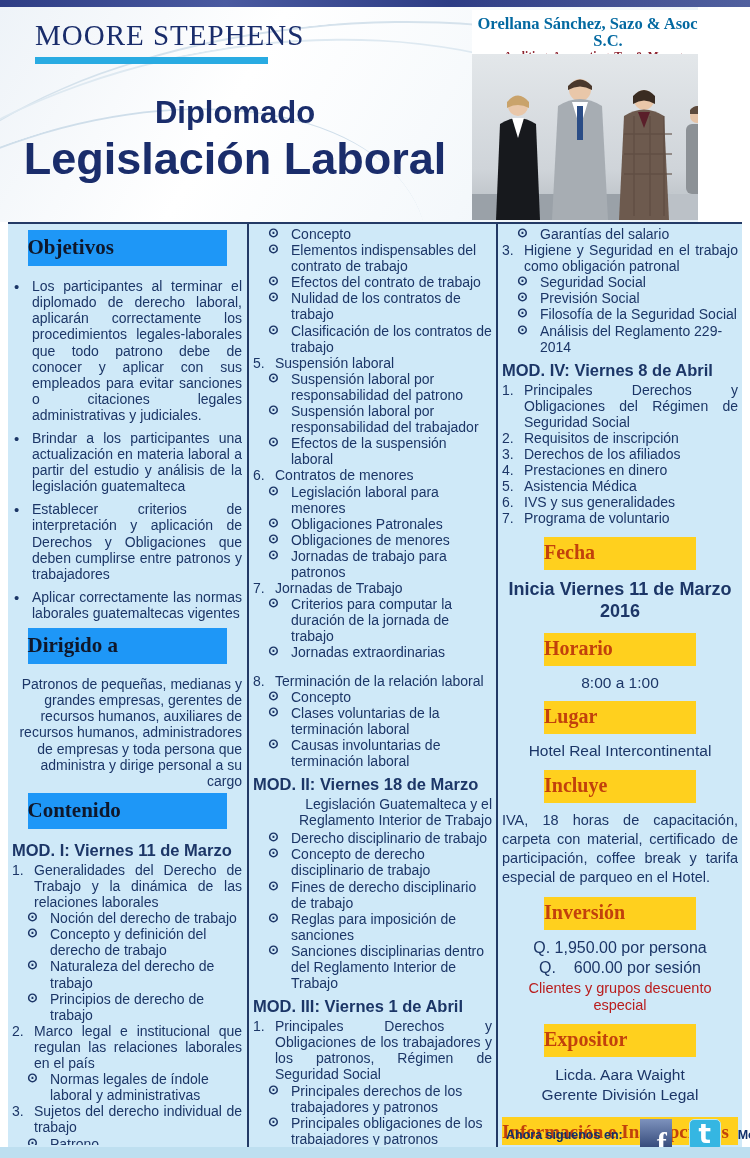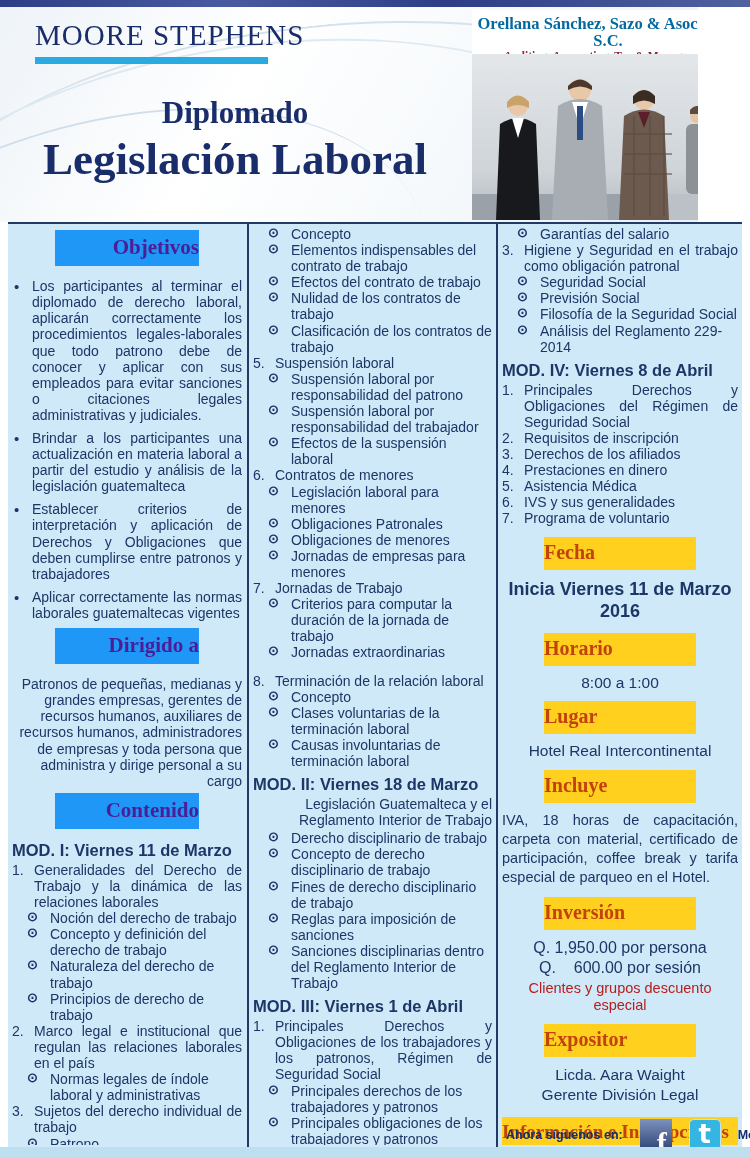--- a/index.html
+++ b/index.html
@@ -13,21 +13,21 @@
   .header{position:absolute;left:0;top:7px;width:698px;height:215px;
     background:linear-gradient(120deg,#eef3f8 0%,#ffffff 35%,#f4f8fb 70%,#e9f1f7 100%);overflow:hidden;}
   .swoosh{position:absolute;border:solid #d5e2ec;border-width:2px 0 0 0;border-radius:50%;}
   .sw1{width:900px;height:420px;left:-120px;top:18px;transform:rotate(-6deg);}
   .sw2{width:900px;height:500px;left:-200px;top:40px;transform:rotate(-10deg);border-top-color:#dee9f1;}
   .sw3{width:700px;height:400px;left:-260px;top:120px;transform:rotate(-18deg);border-top-color:#cfdeea;}
   .brand{position:absolute;left:35px;top:12px;font-family:"Liberation Serif",serif;
     font-size:29px;color:#1a2d6b;letter-spacing:1px;}
   .brand-underline{position:absolute;left:35px;top:50px;width:233px;height:7px;background:#29abe2;}
   .title-block{position:absolute;left:15px;top:88px;width:440px;text-align:center;
-    font-family:Liberation Serif, serif;font-weight:bold;color:#1a2d6b;}
+    font-family:Liberation Sans, sans-serif;font-weight:bold;color:#1a2d6b;}
   .title1{font-size:31px;}
   .title2{font-size:45px;margin-top:2px;}
   .photo-box{position:absolute;left:472px;top:3px;width:272px;height:210px;background:#ffffff;text-align:center;}
   .firm-name{font-family:"Liberation Serif",serif;font-weight:bold;font-size:16.5px;
     color:#0369a1;line-height:1.05;margin-top:5px;}
   .firm-tag{font-family:"Liberation Serif",serif;font-weight:bold;font-size:11.5px;color:#8e2430;}
   .photo-svg{position:absolute;left:0;top:44px;width:272px;height:166px;}
 
   
   .content-bg{position:absolute;left:8px;top:222px;width:734px;height:925px;
@@ -35,23 +35,23 @@
   .vdiv{position:absolute;top:222px;height:925px;width:2px;background:#233a66;}
   .vdiv1{left:247px;} .vdiv2{left:496px;}
   .bottom-band{position:absolute;left:0;top:1147px;width:750px;height:11px;background:#bedff0;}
 
   .col{position:absolute;top:226px;height:919px;overflow:hidden;color:#1c3667;
     font-size:14px;line-height:1.15;}
   .col1{left:12px;width:230px;}
   .col2{left:253px;width:239px;}
   .col3{left:502px;width:236px;}
 
-  .hdr-blue{width:144px;margin:4px auto 12px;background:#1e97f7;color:#4c1d95;
+  .hdr-blue{width:199px;margin:4px auto 12px;background:#1e97f7;color:#0f172a;
     font-family:"Liberation Serif",serif;font-weight:bold;font-size:21px;
-    text-align:right;padding:5px 0 7px;}
+    text-align:left;padding:5px 0 7px;}
   .hdr-yellow{width:152px;margin:10px auto 8px;background:#ffd01e;color:#c2410c;
     font-family:"Liberation Serif",serif;font-weight:bold;font-size:20px;
     text-align:left;padding:4px 0 6px;}
   .hdr-yellow.wide{width:236px;font-size:19px;margin-top:12px;}
 
   .b{position:relative;padding-left:20px;margin-bottom:7px;text-align:justify;}
   .b .mk{position:absolute;left:2px;font-size:15px;}
   .para{margin:0 0 2px;text-align:right;}
   .mod-h{font-weight:bold;font-size:16.5px;margin:6px 0 2px;}
   .item{position:relative;padding-left:22px;text-align:justify;}
@@ -183,21 +183,21 @@
       <div class="sub"><span class="mk">⊙</span><span>Nulidad de los contratos de trabajo</span></div>
       <div class="sub"><span class="mk">⊙</span><span>Clasificación de los contratos de trabajo</span></div>
       <div class="item"><span class="num">5.</span><span>Suspensión laboral</span></div>
       <div class="sub"><span class="mk">⊙</span><span>Suspensión laboral por responsabilidad del patrono</span></div>
       <div class="sub"><span class="mk">⊙</span><span>Suspensión laboral por responsabilidad del trabajador</span></div>
       <div class="sub"><span class="mk">⊙</span><span>Efectos de la suspensión laboral</span></div>
       <div class="item"><span class="num">6.</span><span>Contratos de menores</span></div>
       <div class="sub"><span class="mk">⊙</span><span>Legislación laboral para menores</span></div>
       <div class="sub"><span class="mk">⊙</span><span>Obligaciones Patronales</span></div>
       <div class="sub"><span class="mk">⊙</span><span>Obligaciones de menores</span></div>
-      <div class="sub"><span class="mk">⊙</span><span>Jornadas de empresas para menores</span></div>
+      <div class="sub"><span class="mk">⊙</span><span>Jornadas de trabajo para patronos</span></div>
       <div class="item"><span class="num">7.</span><span>Jornadas de Trabajo</span></div>
       <div class="sub"><span class="mk">⊙</span><span>Criterios para computar la duración de la jornada de trabajo</span></div>
       <div class="sub"><span class="mk">⊙</span><span>Jornadas extraordinarias</span></div>
       <div class="item gap"><span class="num">8.</span><span>Terminación de la relación laboral</span></div>
       <div class="sub"><span class="mk">⊙</span><span>Concepto</span></div>
       <div class="sub"><span class="mk">⊙</span><span>Clases voluntarias de la terminación laboral</span></div>
       <div class="sub"><span class="mk">⊙</span><span>Causas involuntarias de terminación laboral</span></div>
       <div class="mod-h">MOD. II: Viernes 18 de Marzo</div>
       <div class="para">Legislación Guatemalteca y el Reglamento Interior de Trabajo</div>
       <div class="sub"><span class="mk">⊙</span><span>Derecho disciplinario de trabajo</span></div>

